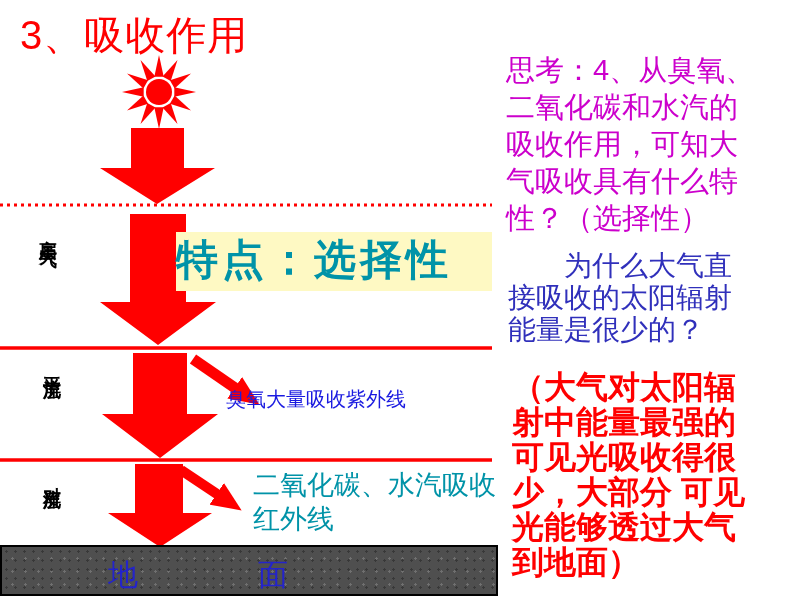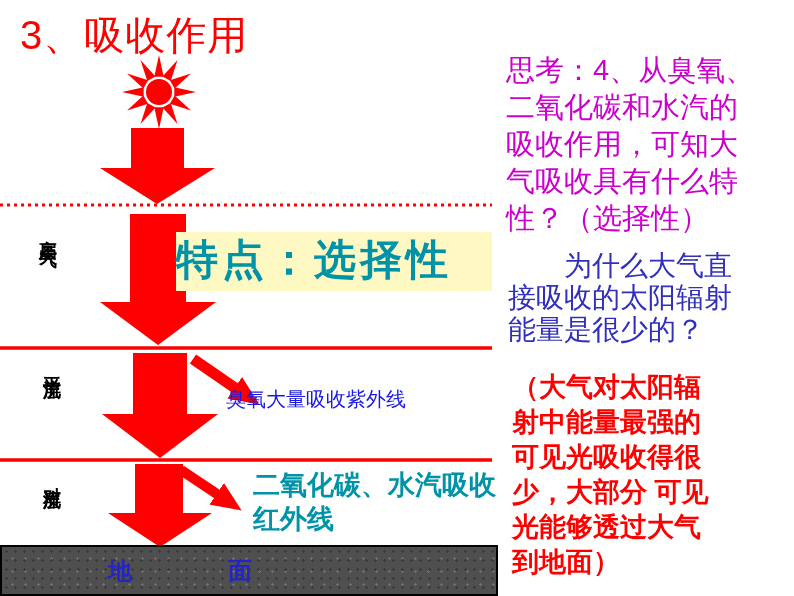--- a/index.html
+++ b/index.html
@@ -12,28 +12,28 @@
   .stage{position:absolute;left:0;top:0;width:794px;height:596px;background:#fff}
   .diagram-svg{position:absolute;left:0;top:0;z-index:1}
   .page-title{position:absolute;left:20px;top:8px;font-size:40px;font-weight:normal;color:var(--red);z-index:2;letter-spacing:1px;white-space:pre}
   .vlabel{position:absolute;writing-mode:vertical-rl;text-orientation:upright;font-size:18px;font-weight:700;color:#000;letter-spacing:3px;z-index:2;white-space:pre}
   .vlabel-0{left:36px;top:226px}
   .vlabel-1{left:40px;top:362px}
   .vlabel-2{left:40px;top:472px}
   .feature-box{position:absolute;left:176px;top:232px;width:316px;height:59px;background:#fef9c3;z-index:3;display:flex;align-items:flex-start}
   .feature-text{font-size:42px;font-weight:700;color:var(--teal);letter-spacing:4px;white-space:pre}
   .ozone-label{position:absolute;left:226px;top:386px;font-size:20px;font-weight:500;color:var(--ozone-blue);z-index:3;white-space:pre}
-  .co2-label{position:absolute;left:253px;top:468px;width:250px;font-size:27px;font-weight:700;line-height:34px;color:var(--teal);z-index:3;white-space:pre-wrap}
+  .co2-label{position:absolute;left:253px;top:468px;width:250px;font-size:27px;font-weight:400;line-height:34px;color:var(--teal);z-index:3;white-space:pre-wrap}
   .ground{position:absolute;left:0;top:545px;width:498px;height:51px;background:#4f4f4f;border:2px solid #000;z-index:2;
     background-image:radial-gradient(#383838 1.2px,transparent 1.4px),radial-gradient(#707070 1px,transparent 1.2px);
     background-size:9px 9px,13px 13px;background-position:0 0,4px 5px}
-  .ground-label{position:absolute;left:106px;top:8px;font-size:24px;font-weight:700;color:var(--ground-text);white-space:pre}
+  .ground-label{position:absolute;left:106px;top:8px;font-size:30px;font-weight:400;color:var(--ground-text);white-space:pre}
   .panel-think{position:absolute;left:506px;top:52px;width:288px;font-size:29px;line-height:37px;color:var(--magenta);white-space:pre-wrap;z-index:2}
   .panel-why{position:absolute;left:508px;top:250px;width:288px;font-size:28px;line-height:32px;color:var(--blue);white-space:pre-wrap;z-index:2}
-  .panel-answer{position:absolute;left:512px;top:370px;width:282px;font-size:27px;font-weight:700;line-height:35px;color:var(--red);white-space:pre-wrap;z-index:2}
+  .panel-answer{position:absolute;left:512px;top:370px;width:282px;font-size:32px;font-weight:700;line-height:35px;color:var(--red);white-space:pre-wrap;z-index:2}
   .panel-answer .u{text-decoration-thickness:2.5px;text-underline-offset:5px}
 </style>
 </head>
 <body>
 
 <div class="stage">
 
   <svg class="diagram-svg" width="794" height="596" viewBox="0 0 794 596">
     <defs>
       <marker id="ah" markerUnits="userSpaceOnUse" markerWidth="30" markerHeight="26" refX="4" refY="13" orient="auto">

